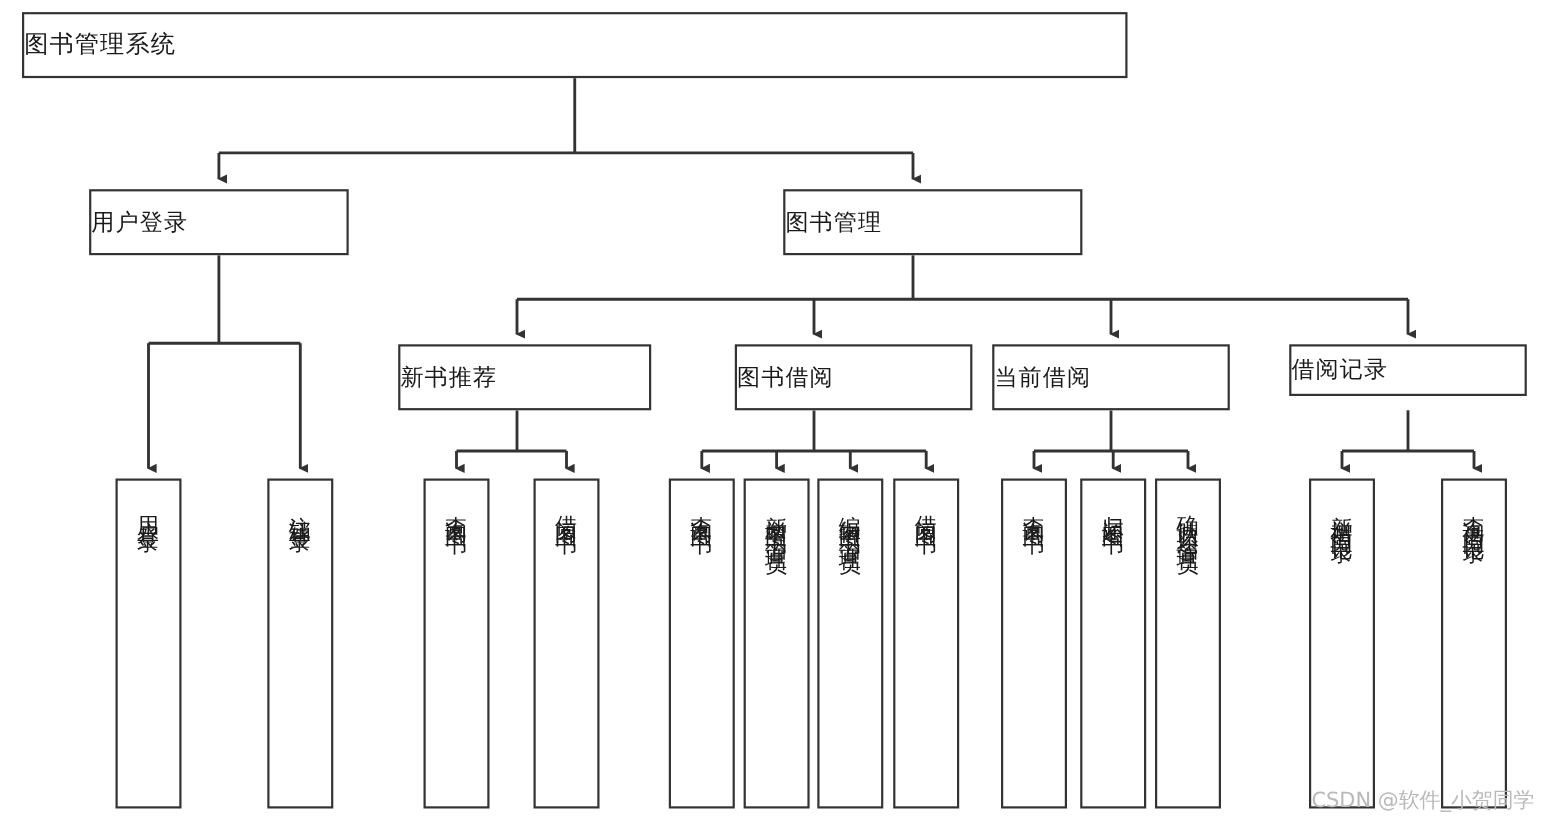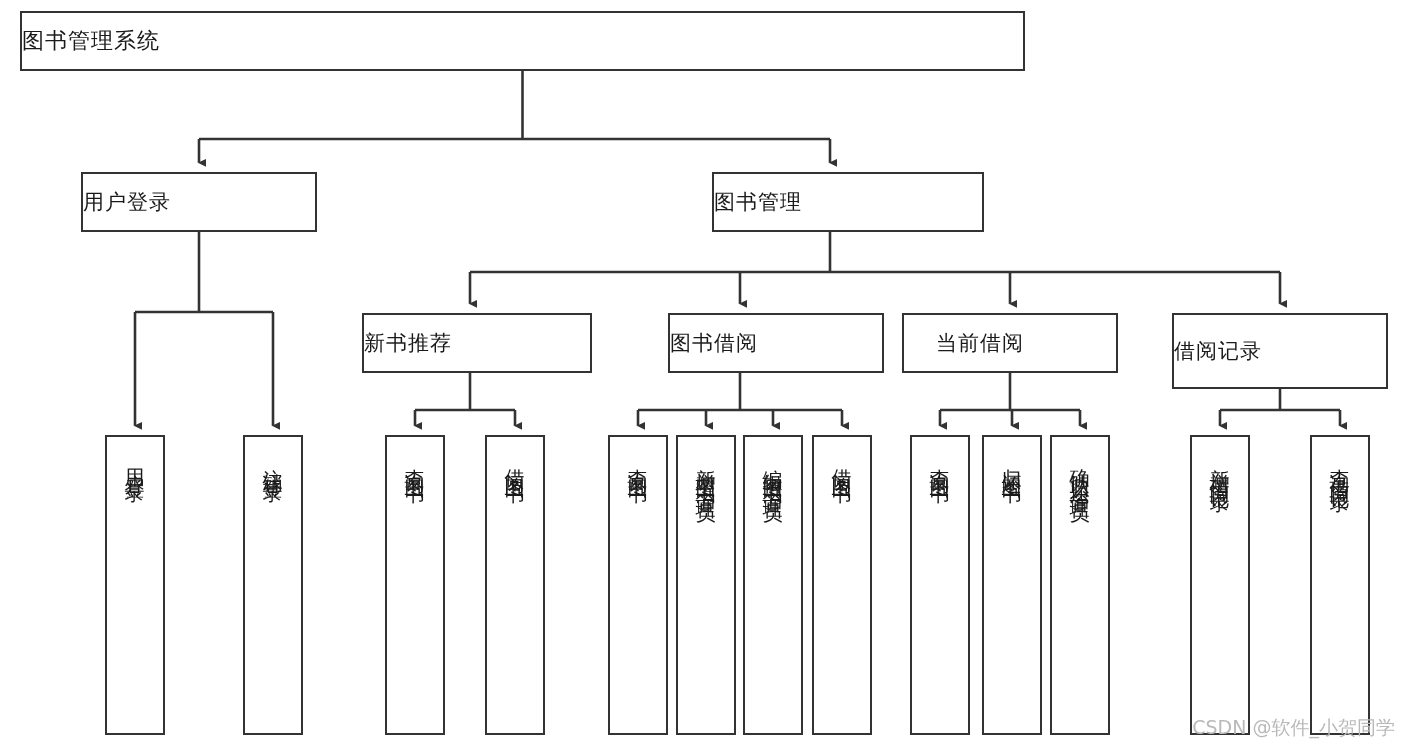--- a/index.html
+++ b/index.html
@@ -128,24 +128,24 @@
       </div>
       <div class="node horizontal" style="left: 712px; top: 172px; width: 272px; height: 60px;">
         <span class="label">图书管理</span>
       </div>
       <div class="node horizontal" style="left: 362px; top: 313px; width: 230px; height: 60px;">
         <span class="label">新书推荐</span>
       </div>
       <div class="node horizontal" style="left: 628px; top: 313px; width: 216px; height: 60px; margin-left: 40px;">
         <span class="label">图书借阅</span>
       </div>
-      <div class="node horizontal" style="left: 902px; top: 313px; width: 216px; height: 60px; padding-left: 32px;">
+      <div class="node horizontal" style="left: 902px; top: 313px; width: 216px; height: 60px;">
         <span class="label">当前借阅</span>
       </div>
-      <div class="node horizontal" style="left: 1172px; top: 313px; width: 216px; height: 76px;">
+      <div class="node horizontal" style="left: 1172px; top: 313px; width: 216px; height: 47px;">
         <span class="label">借阅记录</span>
       </div>
       <div class="node vertical" style="left: 105px; top: 435px; width: 60px; height: 300px;">
         <span class="label">用户登录</span>
       </div>
       <div class="node vertical" style="left: 243px; top: 435px; width: 60px; height: 300px;">
         <span class="label">注销登录</span>
       </div>
       <div class="node vertical" style="left: 385px; top: 435px; width: 60px; height: 300px;">
         <span class="label">查询图书</span>

